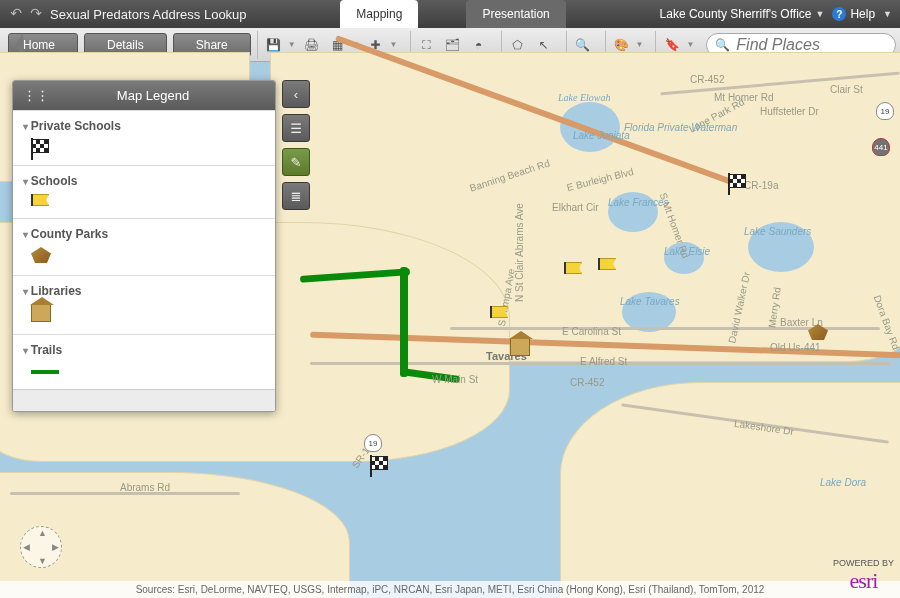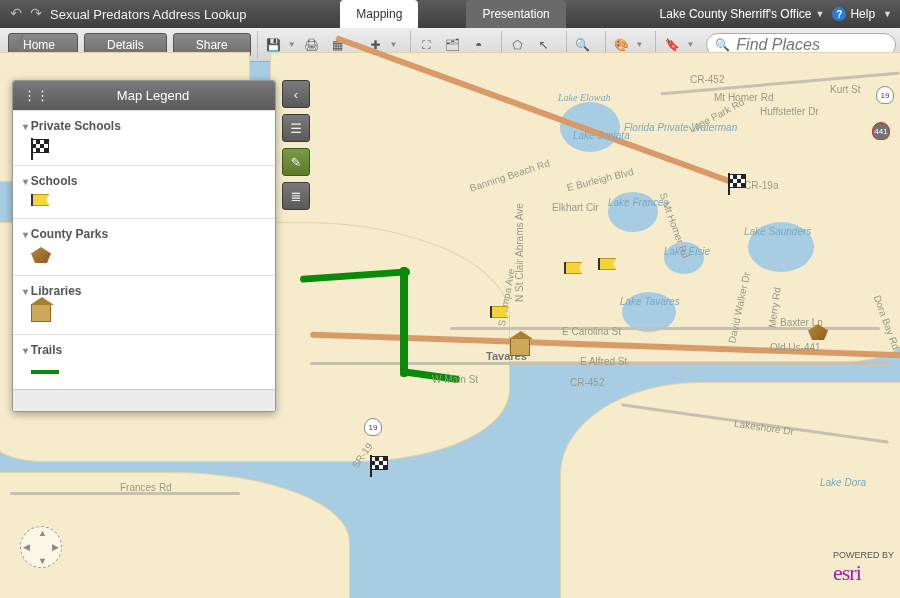--- a/index.html
+++ b/index.html
@@ -42,38 +42,38 @@
 
   .marker { position: absolute; width: 22px; height: 22px; }
   .flag-ck { width: 18px; height: 14px; background:
      repeating-conic-gradient(#222 0 25%, #fff 0 50%); background-size: 8px 8px; border: 1px solid #222; position: relative; }
   .flag-ck::after { content: ""; position: absolute; left: -1px; top: -2px; width: 2px; height: 22px; background: #222; }
   .flag-y { width: 18px; height: 12px; background: #f5d439; border: 1px solid #b79a1a; position: relative; clip-path: polygon(0 0, 100% 0, 85% 50%, 100% 100%, 0 100%); }
   .flag-y::after { content: ""; position: absolute; left: -1px; top: -2px; width: 2px; height: 22px; background: #333; }
   .bank { width: 20px; height: 18px; background: #cda85a; border: 1px solid #8a6a20; position: relative; }
   .bank::before { content: ""; position: absolute; left: -2px; top: -8px; border-left: 12px solid transparent; border-right: 12px solid transparent; border-bottom: 8px solid #a87f30; }
   .park-ic { width: 20px; height: 16px; background: linear-gradient(135deg,#b68b3a,#8a5a20); clip-path: polygon(50% 0, 100% 40%, 80% 100%, 20% 100%, 0 40%); }
-  .hwy-shield { position: absolute; width: 18px; height: 18px; background: #fff; border: 1px solid #888; border-radius: 50% 50% 40% 40%; font-size: 8px; color: #444; display: flex; align-items: center; justify-content: center; }
+  .hwy-shield { position: absolute; width: 18px; height: 18px; background: #fff; border: 1px solid #888; border-radius: 50% 50% 40% 40%; font-size: 8px; color: #444; display: flex; align-items: center; justify-content: center; margin-top: 16px; }
 
   .legend { position: absolute; left: 12px; top: 18px; width: 264px; background: #fff; border: 1px solid #999; box-shadow: 0 2px 8px rgba(0,0,0,.35); border-radius: 3px; overflow: hidden; }
   .legend-head { background: linear-gradient(to bottom,#7a7a7a,#5a5a5a); color: #fff; padding: 7px 10px; font-size: 13px; display: flex; align-items: center; }
   .legend-head .title { flex: 1; text-align: center; }
   .legend-sec { border-top: 1px solid #ddd; padding: 8px 10px 12px; }
   .legend-sec-h { font-weight: bold; color: #555; font-size: 12px; margin-bottom: 6px; }
   .legend-sec-h::before { content: "▾ "; color: #888; font-size: 10px; }
   .legend-icon-row { padding-left: 8px; }
   .legend .trail-sw { width: 28px; height: 4px; background: #0a8a0a; display: inline-block; }
   .legend-foot { height: 22px; background: #ececec; border-top: 1px solid #ccc; }
 
   .left-rail { position: absolute; left: 282px; top: 18px; display: flex; flex-direction: column; gap: 6px; }
   .rail-btn { width: 28px; height: 28px; background: linear-gradient(to bottom,#7a7a7a,#5a5a5a); border: 1px solid #3a3a3a; border-radius: 3px; color: #eee; display: flex; align-items: center; justify-content: center; cursor: pointer; font-size: 13px; }
   .rail-btn.green { background: linear-gradient(to bottom,#7a9a4a,#5c7a2a); border-color: #3f5a18; }
 
   .attribution { position: absolute; left: 0; right: 0; bottom: 0; background: rgba(255,255,255,.8); color: #666; font-size: 10px; padding: 3px 8px; text-align: center; }
-  .esri { position: absolute; right: 6px; bottom: 12px; color: #555; font-size: 9px; text-align: left; }
+  .esri { position: absolute; right: 6px; bottom: 4px; color: #555; font-size: 9px; text-align: center; }
   .esri .big { font-family: Georgia, serif; font-size: 22px; color: #a21caf; letter-spacing: -1px; }
 
   .pan-ctrl { position: absolute; left: 20px; bottom: 30px; width: 42px; height: 42px; border-radius: 50%; border: 1px dashed #999; background: rgba(255,255,255,.5); }
   .pan-ctrl span { position: absolute; color: #888; font-size: 9px; }
   .pan-ctrl .n { top: 1px; left: 17px; } .pan-ctrl .s { bottom: 1px; left: 17px; } .pan-ctrl .e { right: 2px; top: 15px; } .pan-ctrl .w { left: 2px; top: 15px; }
 </style>
 </head>
 <body>
 
 <div class="topbar">
@@ -188,22 +188,22 @@
 
   <div class="map-label" style="left:690px;top:12px;">CR-452</div>
   <div class="map-label" style="left:566px;top:112px;transform:rotate(-14deg);">E Burleigh Blvd</div>
   <div class="map-label" style="left:770px;top:280px;">Old Us-441</div>
   <div class="map-label" style="left:570px;top:315px;">CR-452</div>
   <div class="map-label" style="left:432px;top:312px;">W Main St</div>
   <div class="map-label" style="left:580px;top:294px;">E Alfred St</div>
   <div class="map-label" style="left:562px;top:264px;">E Carolina St</div>
   <div class="map-label" style="left:514px;top:240px;transform:rotate(-90deg);transform-origin:left top;">N St Clair Abrams Ave</div>
   <div class="map-label" style="left:734px;top:360px;transform:rotate(8deg);">Lakeshore Dr</div>
-  <div class="map-label" style="left:120px;top:420px;">Frances Rd</div>
-  <div class="map-label" style="left:830px;top:22px;">Kurt St</div>
+  <div class="map-label" style="left:120px;top:420px;">Abrams Rd</div>
+  <div class="map-label" style="left:830px;top:22px;">Clair St</div>
   <div class="map-label" style="left:686px;top:48px;transform:rotate(-28deg);">Lane Park Rd</div>
   <div class="map-label" style="left:760px;top:44px;">Huffstetler Dr</div>
   <div class="map-label" style="left:640px;top:158px;transform:rotate(70deg);">S Mt Homer Rd</div>
   <div class="map-label" style="left:714px;top:30px;">Mt Homer Rd</div>
   <div class="map-label" style="left:703px;top:240px;transform:rotate(-78deg);">David Walker Dr</div>
   <div class="map-label" style="left:754px;top:240px;transform:rotate(-82deg);">Merry Rd</div>
   <div class="map-label" style="left:780px;top:255px;">Baxter Ln</div>
   <div class="map-label" style="left:858px;top:255px;transform:rotate(70deg);">Dora Bay Rd</div>
   <div class="map-label" style="left:552px;top:140px;">Elkhart Cir</div>
   <div class="map-label" style="left:468px;top:108px;transform:rotate(-18deg);">Banning Beach Rd</div>
@@ -288,17 +288,18 @@
     <div class="rail-btn">≣</div>
   </div>
 
   <div class="pan-ctrl">
     <span class="n">▲</span>
     <span class="s">▼</span>
     <span class="e">▶</span>
     <span class="w">◀</span>
   </div>
 
+  <div class="attribution">Sources: Esri, DeLorme, NAVTEQ, USGS, Intermap, iPC, NRCAN, Esri Japan, METI, Esri China (Hong Kong), Esri (Thailand), TomTom, 2012</div>
   <div class="esri">
     <div>POWERED BY</div>
     <div class="big">esri</div>
   </div>
 </div>
 
 </body></html>

